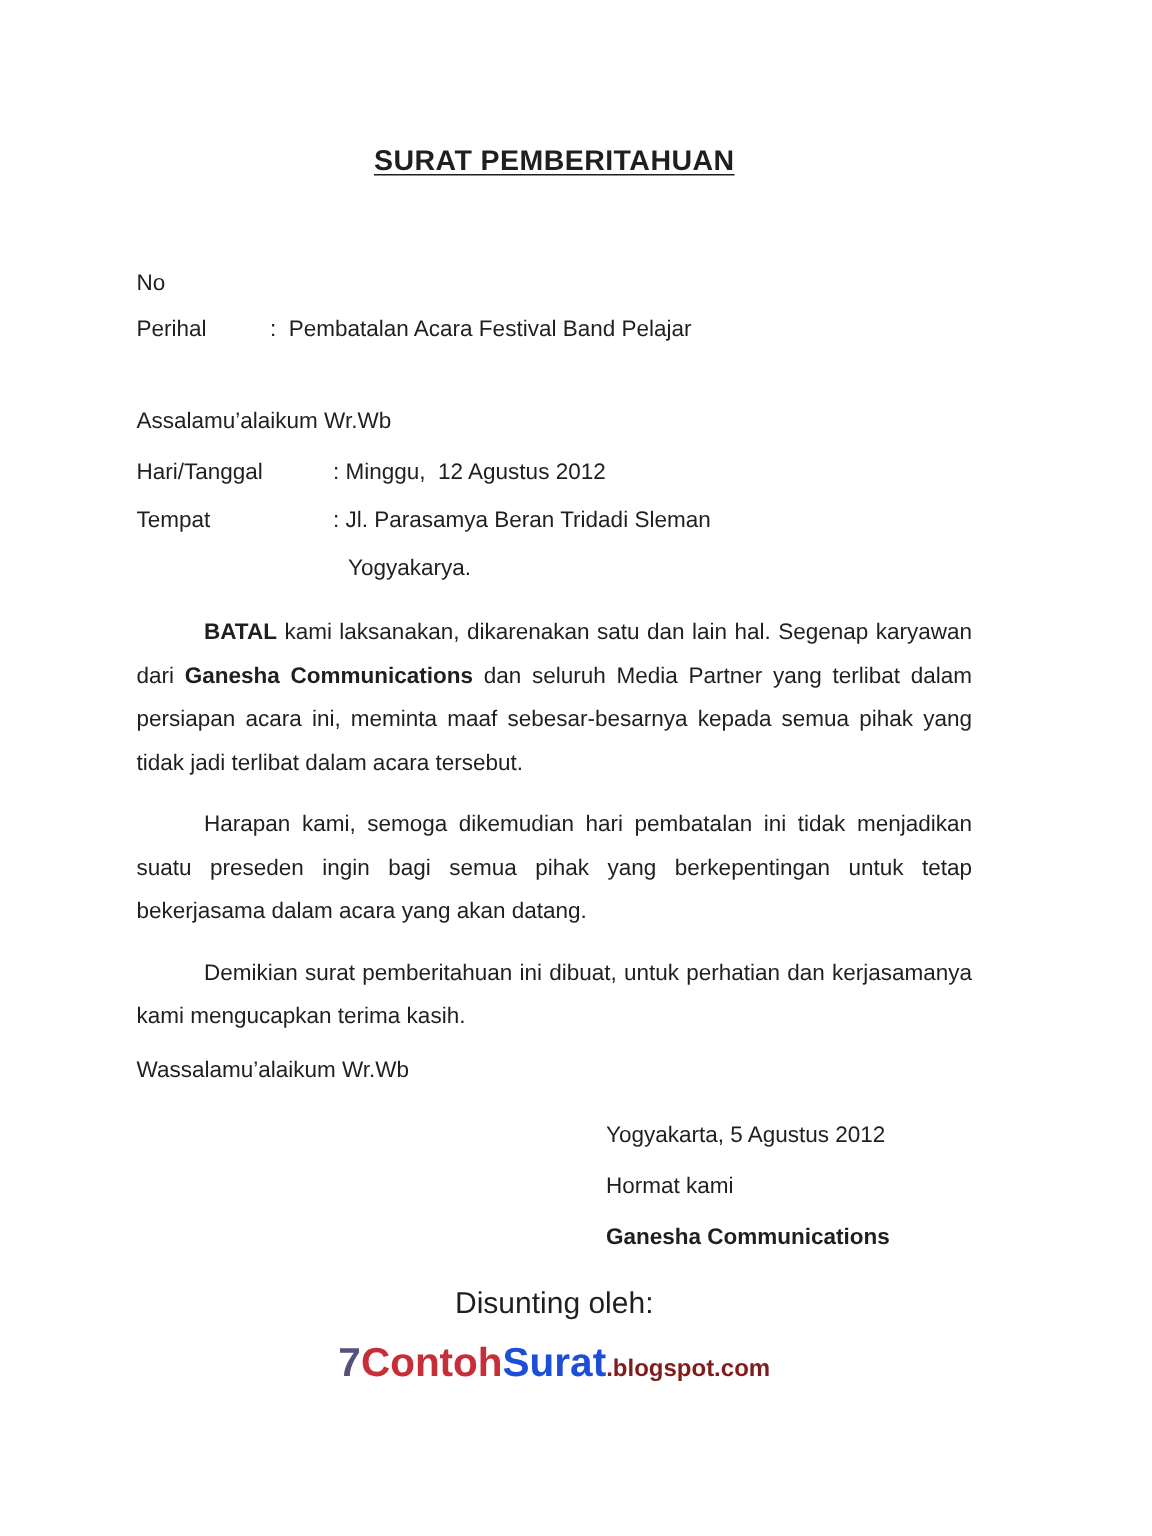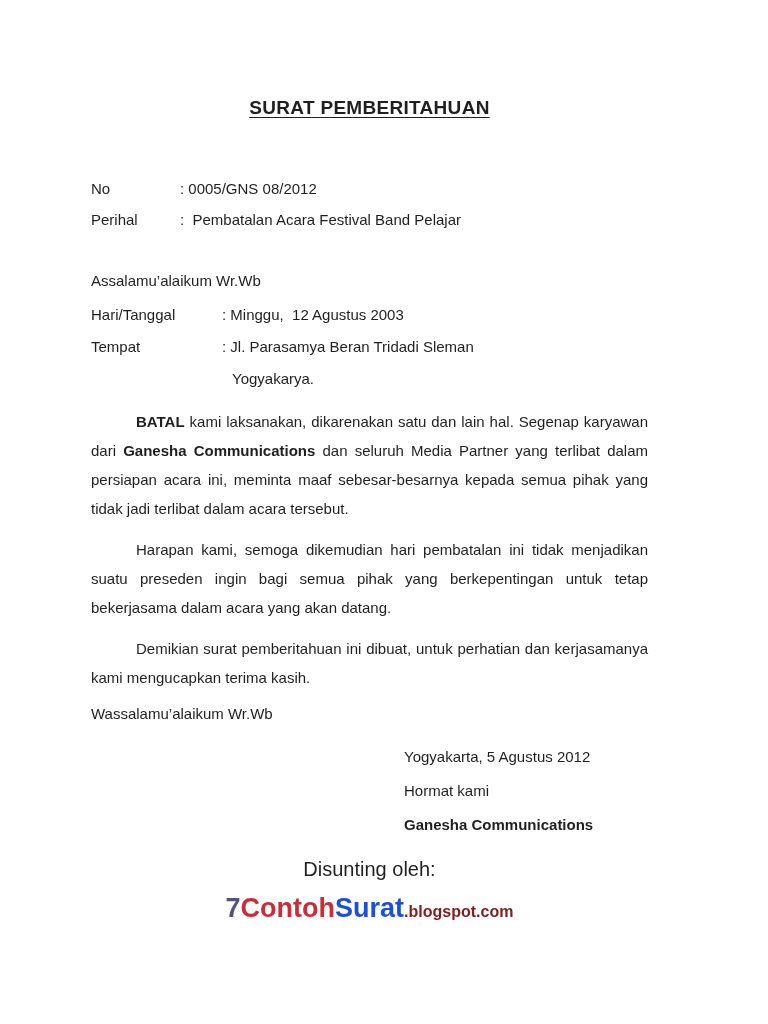--- a/index.html
+++ b/index.html
@@ -59,35 +59,34 @@
 </head>
 <body>
 
 <div class="page">
 
   <h1 class="title">SURAT PEMBERITAHUAN</h1>
 
   <div class="meta-block">
     <div class="meta-row">
       <span class="meta-label">No</span>
-      <span class="meta-value">: 0005/GNS 08/2012</span>
     </div>
     <div class="meta-row">
       <span class="meta-label">Perihal</span>
       <span class="meta-value">:  Pembatalan Acara Festival Band Pelajar</span>
     </div>
   </div>
 
   <div class="salutation">Assalamu’alaikum Wr.Wb</div>
 
 
   <div class="details-block">
     <div class="detail-row">
       <span class="detail-label">Hari/Tanggal</span>
-      <span class="detail-value">: Minggu,  12 Agustus 2003</span>
+      <span class="detail-value">: Minggu,  12 Agustus 2012</span>
     </div>
     <div class="detail-row">
       <span class="detail-label">Tempat</span>
       <span class="detail-value">: Jl. Parasamya Beran Tridadi Sleman</span>
     </div>
     <div class="detail-row">
       <span class="detail-label"></span>
       <span class="detail-value continuation">Yogyakarya.</span>
     </div>
   </div>

